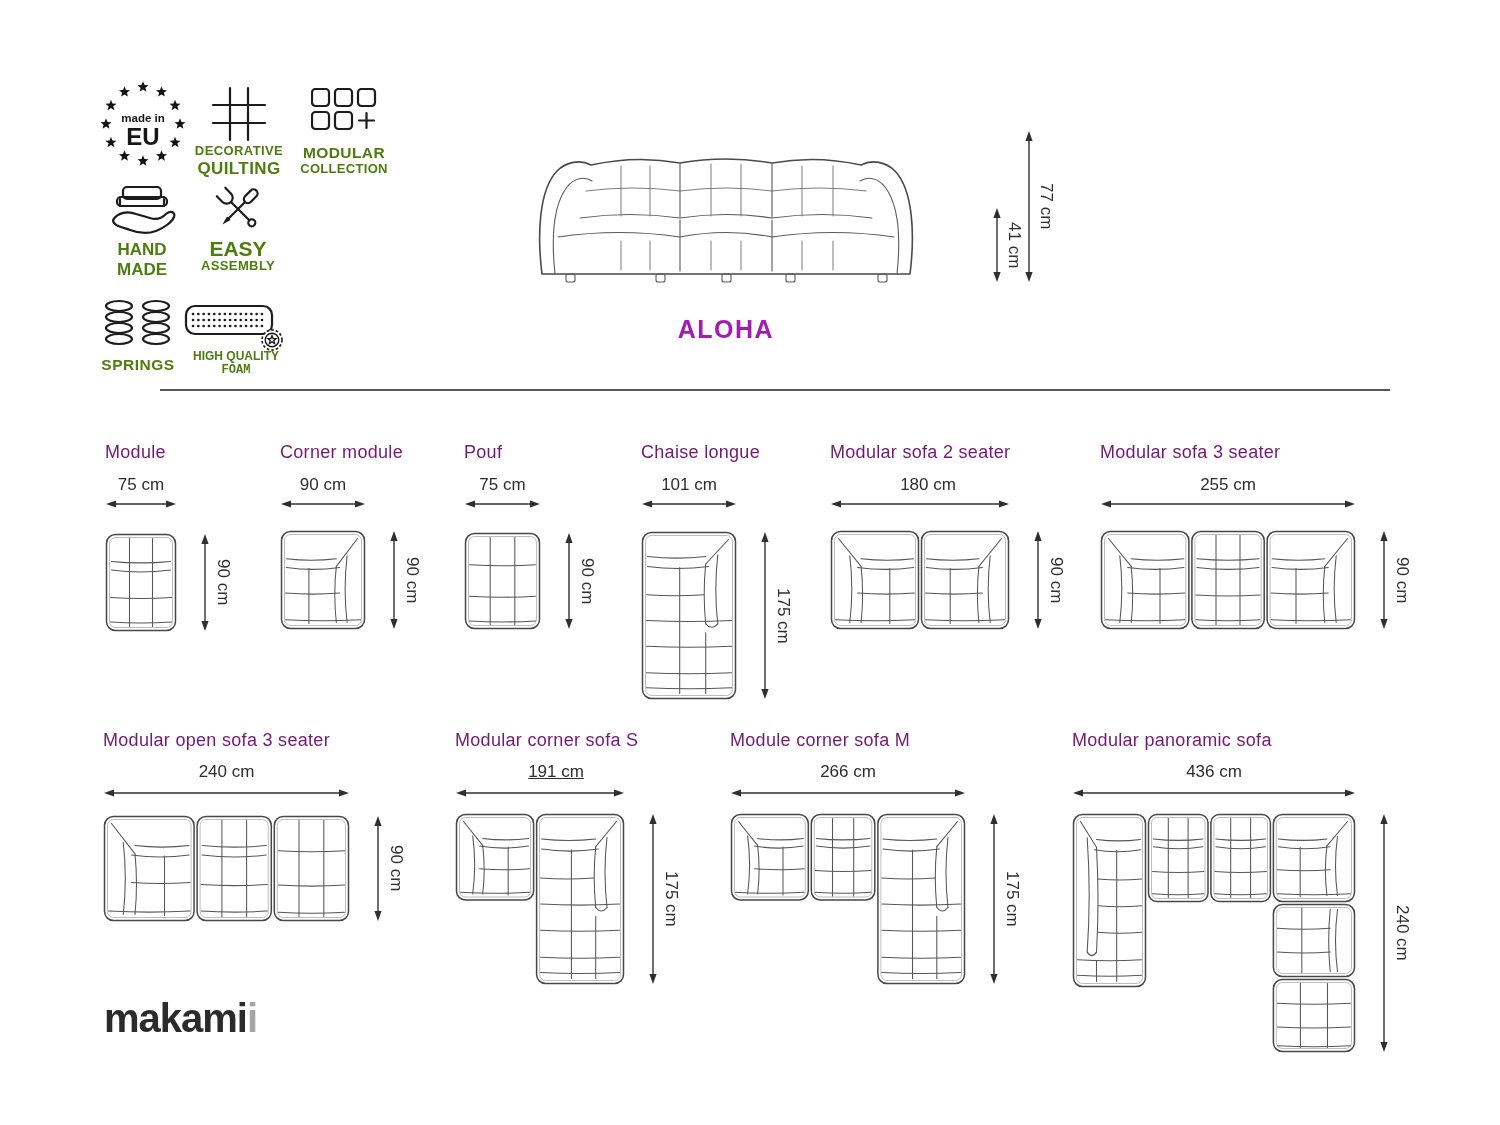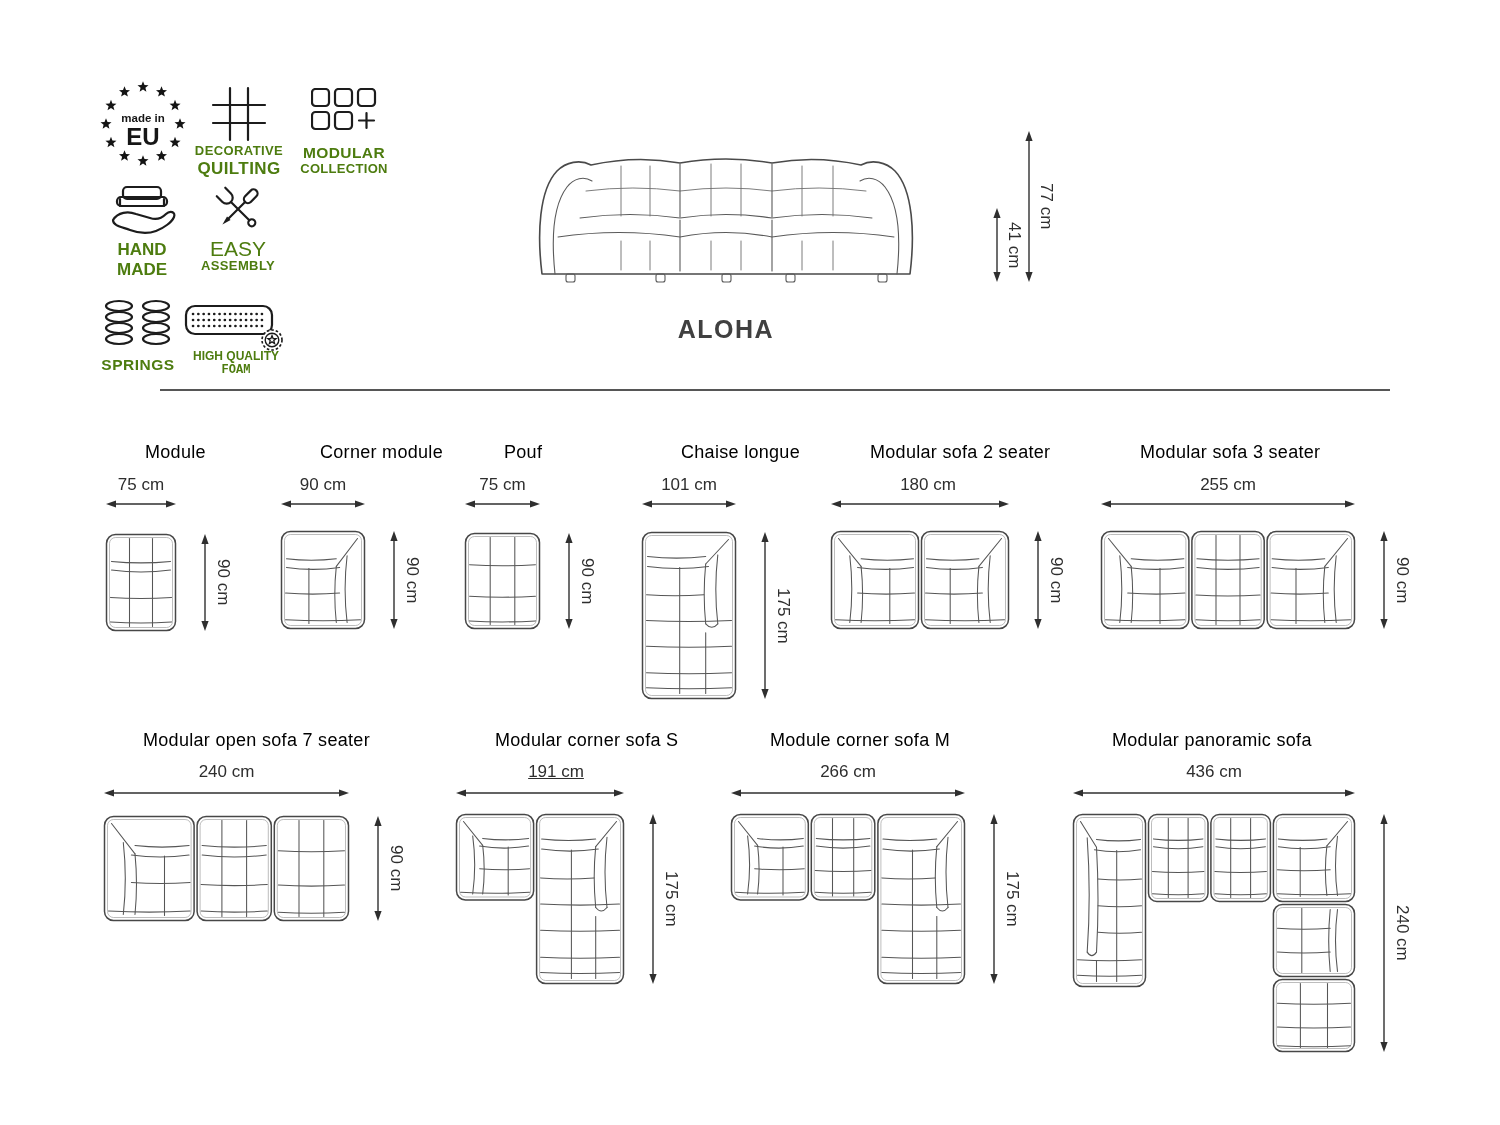--- a/index.html
+++ b/index.html
@@ -5,33 +5,33 @@
   html,body{margin:0;padding:0;background:#fff;}
   .stage{position:relative;width:1500px;height:1125px;background:#ffffff;overflow:hidden;
          font-family:"Liberation Sans", sans-serif;color:#2e2e2e;padding-left:16px;}
   .abs{position:absolute;}
   
   .badge-label{position:absolute;text-align:center;color:#4d7c0f;line-height:1.15;}
   .badge-label .l1,.badge-label .l2{display:block;}
   .icon-stroke{fill:none;stroke:#1c1c1c;stroke-width:2.2;stroke-linecap:round;stroke-linejoin:round;}
   
   .card{position:absolute;}
-  .card-title{position:absolute;left:0;top:0;font-size:18px;letter-spacing:.3px;color:#000000;white-space:nowrap;margin-left:40px;}
+  .card-title{position:absolute;left:0;top:0;font-size:18px;letter-spacing:.3px;color:#701a75;white-space:nowrap;}
   .wlabel{position:absolute;text-align:center;font-size:17px;color:#2e2e2e;white-space:nowrap;}
   .vlabel{position:absolute;display:flex;align-items:center;justify-content:center;
           writing-mode:vertical-rl;font-size:17px;color:#2e2e2e;white-space:nowrap;}
   
   .ol{fill:none;stroke:#474747;stroke-width:1.5;stroke-linejoin:round;}
   .in{fill:none;stroke:#a0a0a0;stroke-width:.7;stroke-linejoin:round;}
   .dt{fill:none;stroke:#565656;stroke-width:1.05;stroke-linecap:round;}
   .sofa-line{fill:none;stroke:#4a4a4a;stroke-width:1.6;stroke-linecap:round;stroke-linejoin:round;}
   .sofa-det{fill:none;stroke:#5a5a5a;stroke-width:1.1;stroke-linecap:round;}
   .sofa-q{fill:none;stroke:#6e6e6e;stroke-width:.9;stroke-linecap:round;}
   .divider{position:absolute;background:#565656;height:2px;}
-  .aloha{position:absolute;text-align:center;font-size:25px;font-weight:bold;letter-spacing:1.5px;color:#404040;}
+  .aloha{position:absolute;text-align:center;font-size:25px;font-weight:bold;letter-spacing:1.5px;color:#a21caf;}
   .logo{position:absolute;font-size:40px;font-weight:bold;letter-spacing:-1px;color:#2b2b2b;}
   .logo .lt{color:#a5a5a5;}
 </style>
 </head>
 <body>
 
 <div class="stage">
 
   <div class="abs" style="left:95px;top:76px;">
     <svg width="96" height="96" viewBox="0 0 96 96">
@@ -100,21 +100,21 @@
         <path d="M26.5,42 L29,51 L31.5,42 Z" fill="#1c1c1c"></path>
       </g>
       <g transform="rotate(-45 29 29)">
         <path class="icon-stroke" d="M23,5 v8 a6,6 0 0 0 12,0 v-8"></path>
         <path class="icon-stroke" d="M29,19 V45"></path>
         <circle class="icon-stroke" cx="29" cy="48.5" r="3.5"></circle>
       </g>
     </svg>
   </div>
   <div class="badge-label" style="left:194px;top:238px;width:88px;">
-    <span class="l1" style="font-size:21px;font-weight:400;line-height:1;">EASY</span>
+    <span class="l1" style="font-size:21px;font-weight:700;line-height:1;">EASY</span>
     <span class="l2" style="font-size:13px;font-weight:700;letter-spacing:.4px;">ASSEMBLY</span>
   </div>
 
   <div class="abs" style="left:100px;top:298px;">
     <svg width="76" height="54" viewBox="0 0 76 54">
       <g class="icon-stroke">
         <ellipse cx="19" cy="8" rx="13" ry="5"></ellipse>
           <ellipse cx="19" cy="19" rx="13" ry="5"></ellipse>
         <ellipse cx="19" cy="30" rx="13" ry="5"></ellipse>
           <ellipse cx="19" cy="41" rx="13" ry="5"></ellipse>
@@ -369,21 +369,21 @@
             <path d="M171.1,89.8 Q210.8,91.8 250.5,89.8" class="dt"></path>
           </svg></div>
         <div class="abs" style="left:278px;top:88px;"><svg width="12" height="100" viewBox="0 0 12 100">
             <line x1="6" y1="9" x2="6" y2="91" stroke="#2f2f2f" stroke-width="1.4"></line>
             <polygon points="6,1 2.4,11 9.6,11" fill="#2f2f2f"></polygon>
             <polygon points="6,99 2.4,89 9.6,89" fill="#2f2f2f"></polygon>
           </svg></div>
         <div class="vlabel" style="left:292px;top:88px;height:100px;">90 cm</div>
       </div>
       <div class="card" style="left: 103px; top: 730px; width: 317px; height: 204px;">
-        <div class="card-title">Modular open sofa 7 seater</div>
+        <div class="card-title">Modular open sofa 3 seater</div>
         <div class="wlabel" style="left:0;top:32px;width:247px;">240 cm</div>
         <div class="abs" style="left:0;top:55px;"><svg width="247" height="12" viewBox="0 0 247 12">
             <line x1="9" y1="6" x2="238" y2="6" stroke="#2f2f2f" stroke-width="1.4"></line>
             <polygon points="1,6 11,2.4 11,9.6" fill="#2f2f2f"></polygon>
             <polygon points="246,6 236,2.4 236,9.6" fill="#2f2f2f"></polygon>
           </svg></div>
         <div class="abs" style="left:0;top:85px;"><svg width="250" height="110" viewBox="0 0 250 110">
             <path d="M10.5,1.5 h71.6 a9,9 0 0 1 9,9 v86 a9,9 0 0 1 -9,9 h-71.6 a9,9 0 0 1 -9,-9 v-86 a9,9 0 0 1 9,-9 z" class="ol"></path>
             <path d="M10.5,4.5 h71.6 a6,6 0 0 1 6,6 v86 a6,6 0 0 1 -6,6 h-71.6 a6,6 0 0 1 -6,-6 v-86 a6,6 0 0 1 6,-6 z" class="in"></path>
             <path d="M8.5,8.5 L32,38.9" class="dt"></path>
@@ -576,14 +576,17 @@
           </svg></div>
         <div class="abs" style="left:306px;top:83px;"><svg width="12" height="240" viewBox="0 0 12 240">
             <line x1="6" y1="9" x2="6" y2="231" stroke="#2f2f2f" stroke-width="1.4"></line>
             <polygon points="6,1 2.4,11 9.6,11" fill="#2f2f2f"></polygon>
             <polygon points="6,239 2.4,229 9.6,229" fill="#2f2f2f"></polygon>
           </svg></div>
         <div class="vlabel" style="left:320px;top:83px;height:240px;">240 cm</div>
       </div>
     </div>
 
+  <div class="logo" style="left:104px;top:996px;">
+    <span>makami</span><span class="lt">i</span>
+  </div>
 
 </div>
 
 </body></html>

